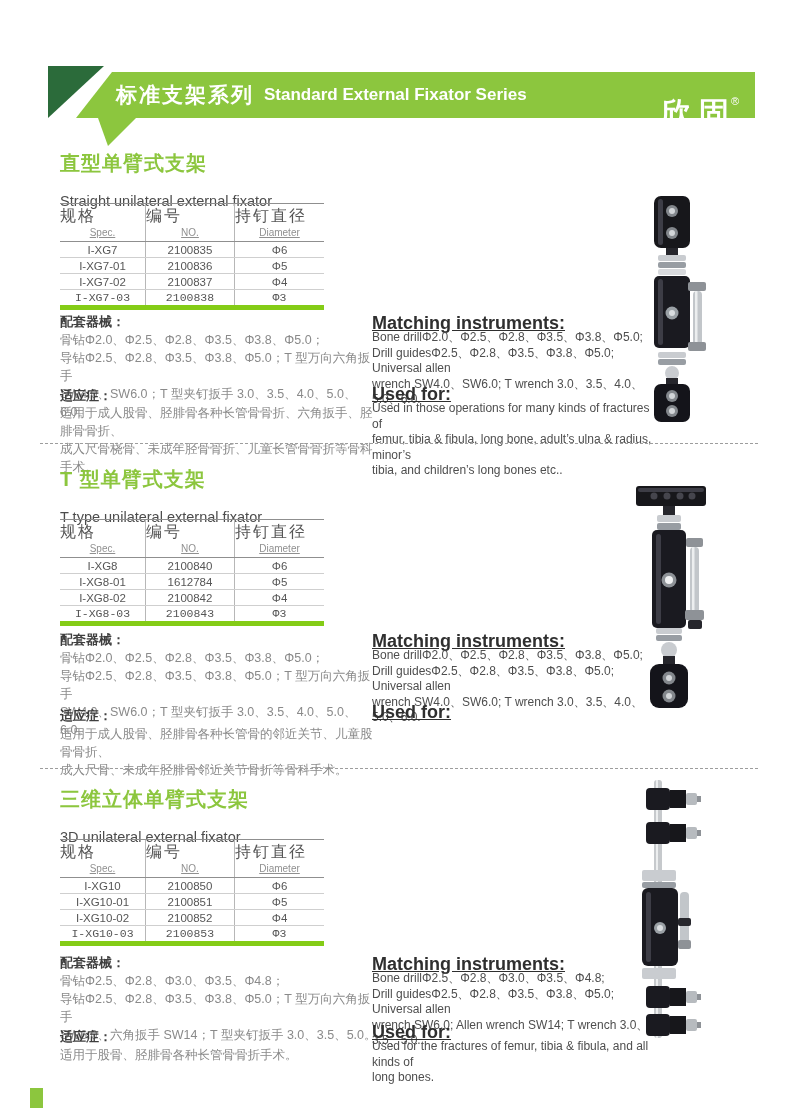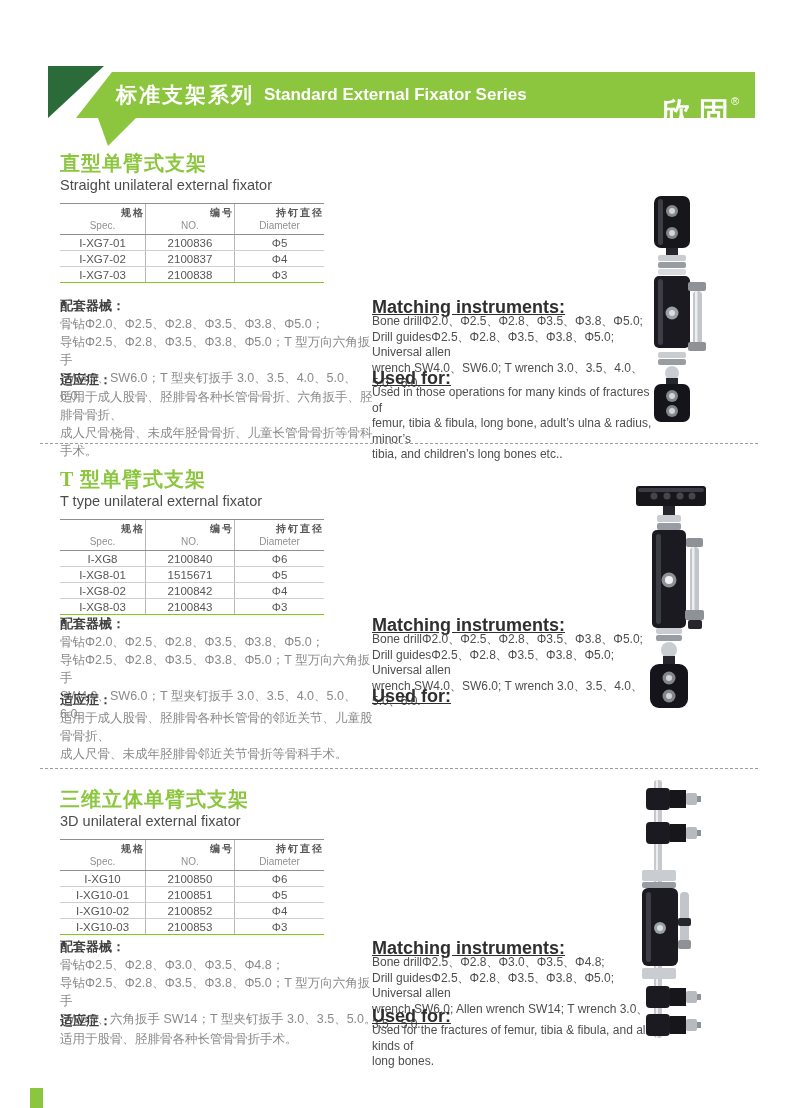--- a/index.html
+++ b/index.html
@@ -11,38 +11,38 @@
         clip-path:polygon(36px 0,100% 0,100% 100%,0 100%);
         display:flex;align-items:center;padding-left:40px;box-sizing:border-box;}
   .band-zh{color:#ffffff;font-size:21px;font-weight:700;letter-spacing:2px;white-space:nowrap;text-align:right;}
   .band-en{color:#ffffff;font-size:17px;font-weight:700;margin-left:10px;white-space:nowrap;}
   .logo{position:absolute;right:16px;top:21px;color:#ffffff;}
   .logo-text{font-size:30px;font-weight:700;letter-spacing:8px;font-family:"DejaVu Serif","Liberation Serif",serif;}
   .logo-reg{font-size:11px;vertical-align:18px;margin-left:-6px;}
   .band-deco{position:absolute;left:40px;top:60px;width:110px;height:90px;}
 
   
-  .abs{position:absolute;left:60px;}
-  .sec-h{margin:0;font-size:20px;font-weight:700;color:#8cc63e;letter-spacing:1px;font-family:Liberation Serif, serif;}
+  .abs{position:absolute;left:60px;margin-top:16px;}
+  .sec-h{margin:0;font-size:20px;font-weight:700;color:#8cc63e;letter-spacing:1px;}
   .sec-sub{font-size:14.5px;color:#4c4c4c;}
   .zh-label{font-size:13px;font-weight:700;color:#3e3e3e;}
   .zh-body{font-size:12.5px;color:#8a8a8a;line-height:18px;white-space:pre-line;width:320px;}
   .en-label{left:372px;font-size:18px;font-weight:700;color:#2f2f2f;text-decoration:underline;}
   .en-body{left:372px;font-size:12px;color:#4e4e4e;line-height:15.5px;white-space:pre-line;width:285px;}
 
   
   .spec-table{position:absolute;left:60px;border-collapse:collapse;table-layout:fixed;width:262px;}
   .spec-table th,.spec-table td{padding:0;margin:0;}
   .spec-table th{border-top:1px solid #8f8f8f;border-bottom:1px solid #8f8f8f;padding:2px 0 3px 0;}
   .spec-table th+th,.spec-table td+td{border-left:1px solid #b7b7b7;}
-  .th-zh{font-size:10px;color:#565656;font-weight:700;text-align:right;letter-spacing:2px;}
-  .th-en{font-size:10px;color:#909090;font-weight:400;text-align:center;}
+  .th-zh{font-size:16px;color:#565656;font-weight:400;text-align:left;letter-spacing:2px;}
+  .th-en{font-size:10px;color:#909090;font-weight:400;text-align:center;text-decoration:underline;}
   .spec-table td{height:15px;font-size:11.5px;color:#565656;text-align:center;
                  border-bottom:1px solid #cfcfcf;}
-  .spec-table tr.last td{border-bottom:1px solid #84cc16;}
+  .spec-table tr.last td{border-bottom:5px solid #84cc16;font-family:Liberation Mono, monospace;}
   .col1{width:85px;} .col2{width:88px;} .col3{width:89px;}
 
   .dashed-sep{position:absolute;left:40px;width:718px;height:0;border-top:1.5px dashed #9d9d9d;}
 
   .product{position:absolute;}
   .corner-strip{position:absolute;left:30px;top:1088px;width:13px;height:20px;background:#8cc63e;}
 </style>
 </head>
 <body>
 
@@ -72,20 +72,25 @@
             <div class="th-zh">编号</div>
             <div class="th-en">NO.</div>
           </th>
         <th class="col3">
             <div class="th-zh">持钉直径</div>
             <div class="th-en">Diameter</div>
           </th>
       </tr>
     </thead>
     <tbody>
+      <tr>
+          <td>I-XG7</td>
+          <td>2100835</td>
+          <td>Φ6</td>
+        </tr>
       <tr>
           <td>I-XG7-01</td>
           <td>2100836</td>
           <td>Φ5</td>
         </tr>
       <tr>
           <td>I-XG7-02</td>
           <td>2100837</td>
           <td>Φ4</td>
         </tr>
@@ -167,21 +172,21 @@
       </tr>
     </thead>
     <tbody>
       <tr>
           <td>I-XG8</td>
           <td>2100840</td>
           <td>Φ6</td>
         </tr>
       <tr>
           <td>I-XG8-01</td>
-          <td>1515671</td>
+          <td>1612784</td>
           <td>Φ5</td>
         </tr>
       <tr>
           <td>I-XG8-02</td>
           <td>2100842</td>
           <td>Φ4</td>
         </tr>
       <tr class="last">
           <td>I-XG8-03</td>
           <td>2100843</td>

